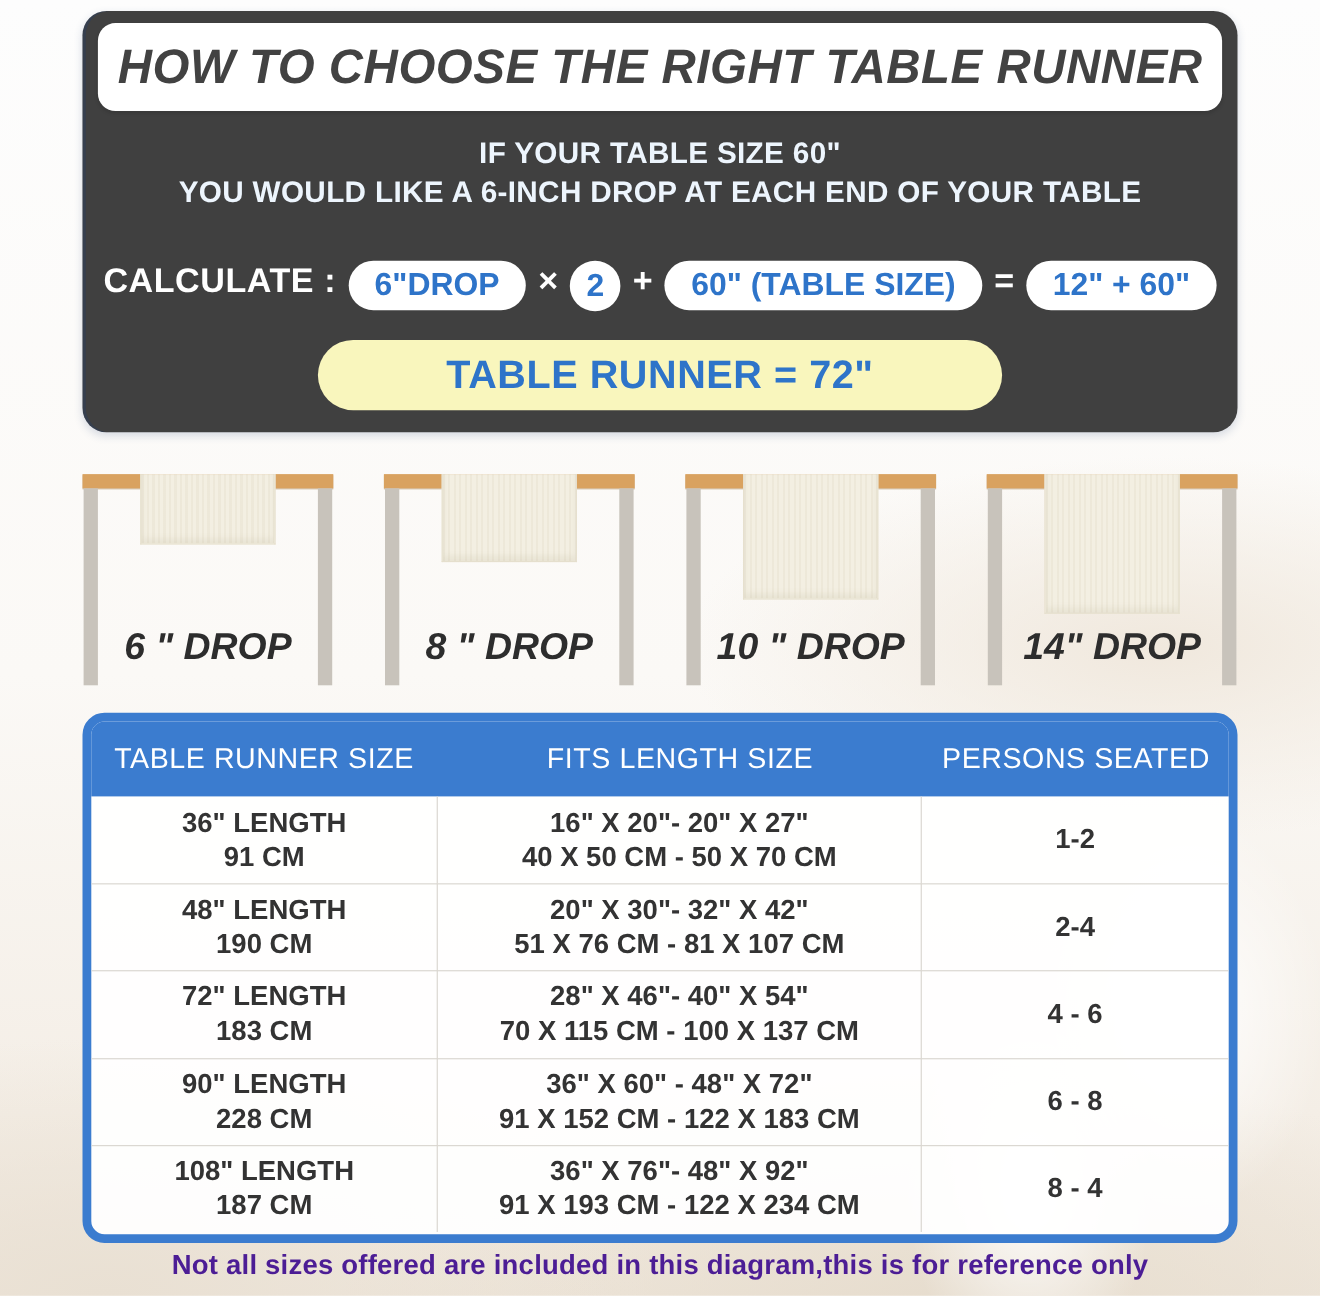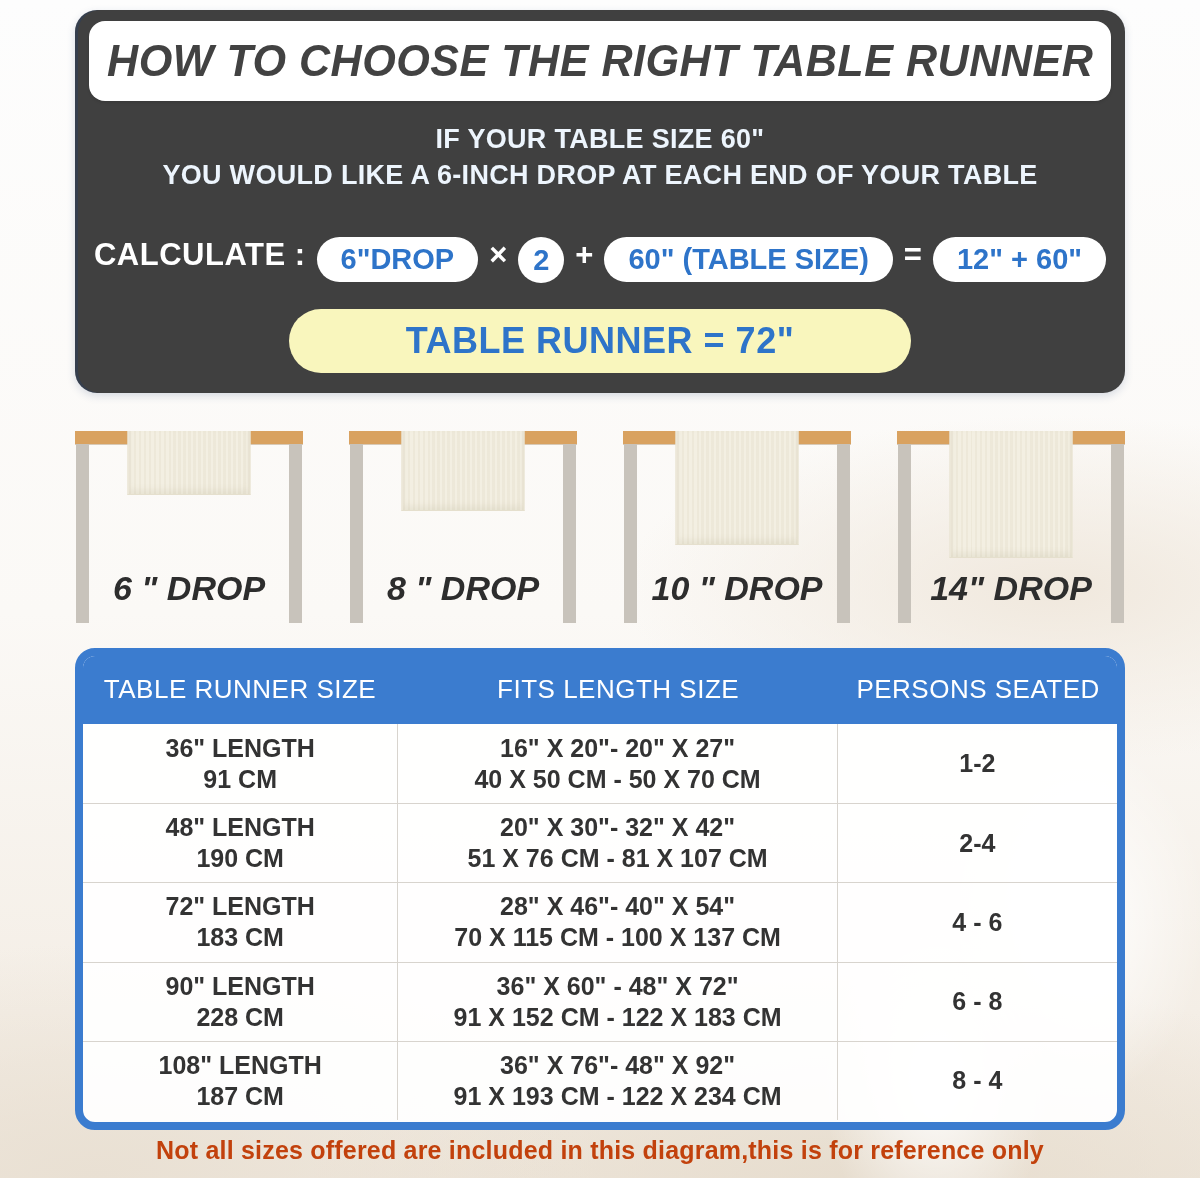--- a/index.html
+++ b/index.html
@@ -109,21 +109,21 @@
   .cell {
     display:flex; flex-direction:column; align-items:center; justify-content:center;
     font-size:25px; font-weight:700; color:#333333; line-height:1.24; text-align:center;
     border-top:1px solid #d8d4ce; white-space:nowrap;
   }
   .row-first .cell { border-top:none; }
   .cell.c0, .cell.c1 { border-right:1px solid #d8d4ce; }
 
   .footer-note {
     position:absolute; top:1136px; left:0; width:100%; text-align:center;
-    font-size:25px; font-weight:700; color:#c2410c; letter-spacing:.2px;
+    font-size:25px; font-weight:700; color:#4c1d95; letter-spacing:.2px;
   }
 </style>
 </head>
 <body>
 
 <div class="bg"></div>
 
 <section class="hero">
   <div class="title-bar">
     <h1 class="title">HOW TO CHOOSE THE RIGHT TABLE RUNNER</h1>

